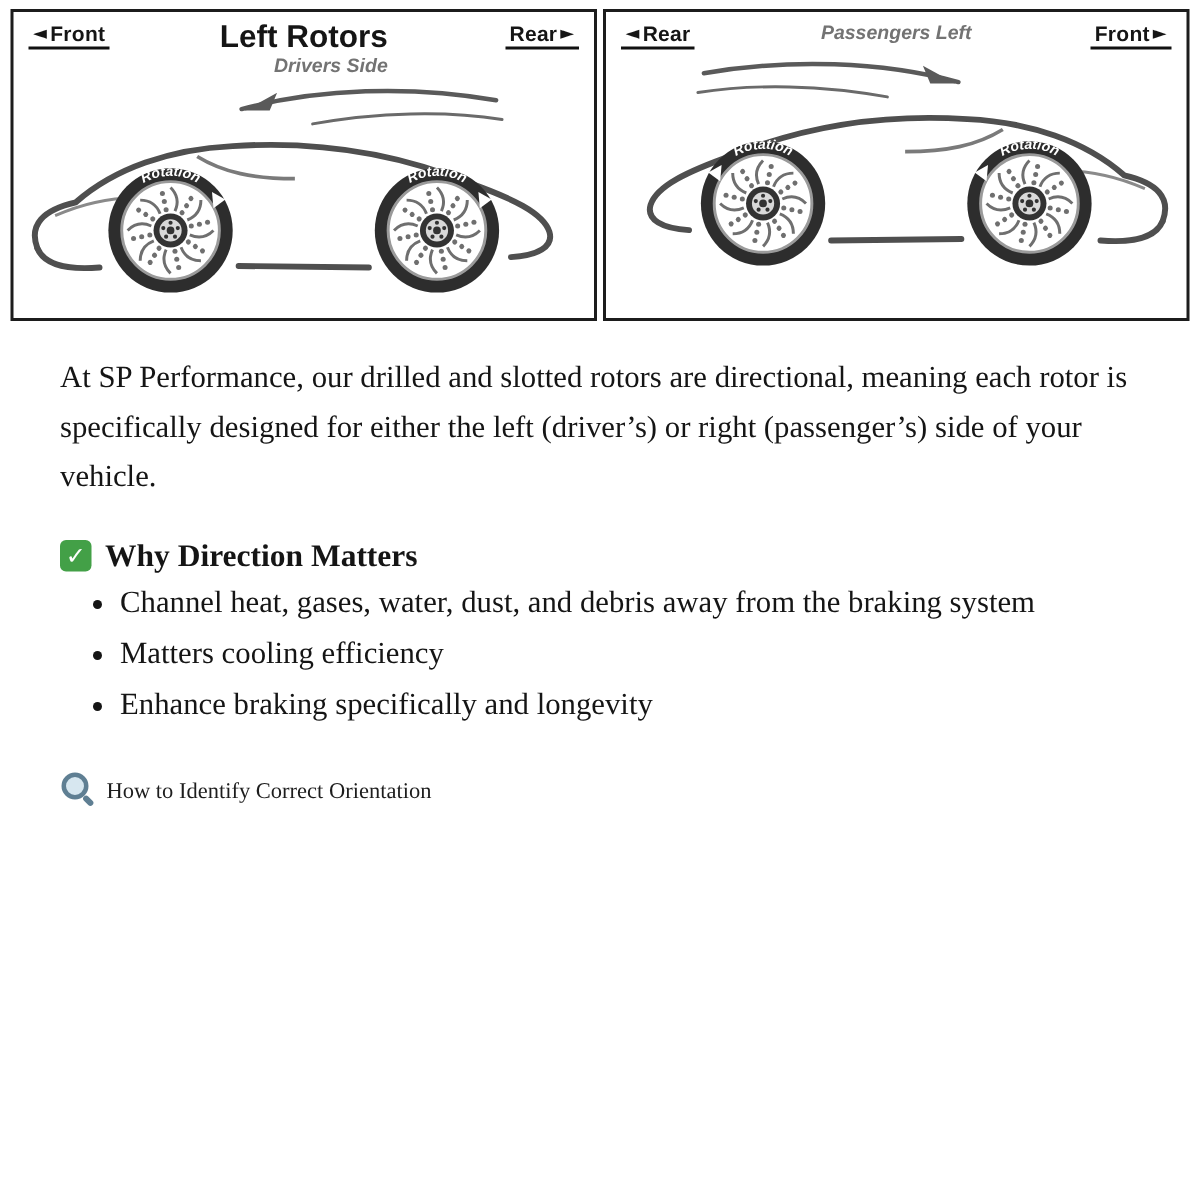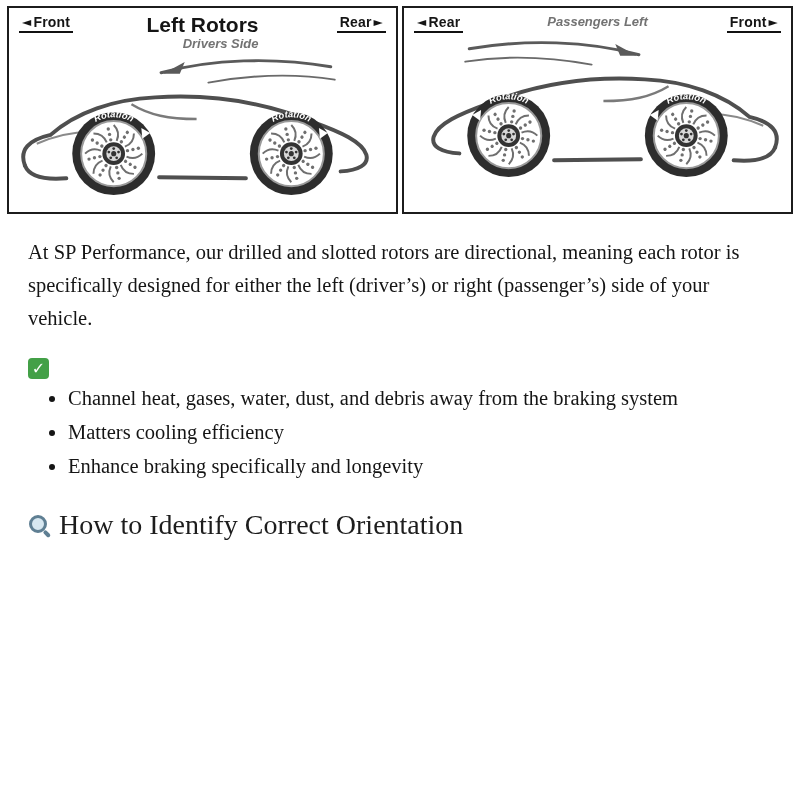--- a/index.html
+++ b/index.html
@@ -27,38 +27,38 @@
     justify-self:start; white-space:nowrap;
   }
   .dir.right { justify-self:end; }
   .tri { font-size:12px; line-height:1; font-family:"DejaVu Sans", sans-serif; }
   .panel-title { text-align:right; }
   .title-main { display:block; font-size:21px; font-weight:bold; line-height:1.05; }
   .title-sub  { display:block; font-size:13px; font-weight:bold; font-style:italic; color:#737373; }
   .car-svg { display:block; width:100%; height:148px; margin-top:2px; }
 
   
-  .article { padding:16px 26px 10px 28px; }
+  .article { padding:16px 26px 10px 40px; }
   .intro { font-size:20.5px; line-height:1.6; margin:6px 0 0 0; }
   .h-check {
     font-size:21px; font-weight:bold; margin:24px 0 0 0;
     display:flex; align-items:center;
   }
   .check-icon {
     display:inline-block; width:21px; height:21px; margin-right:9px;
     background:#43a047; border-radius:4px; color:#fff;
     font-size:16px; font-weight:bold; line-height:21px; text-align:center;
     font-family:"DejaVu Sans", sans-serif; flex:0 0 auto;
   }
   .lead { font-size:20.5px; margin:22px 0 0 0; }
   ul.bullets { margin:4px 0 0 16px; padding-left:24px; }
   ul.bullets li { font-size:20.5px; line-height:1.55; margin:2px 0; }
   .h-mag {
-    font-size:28px; font-weight:normal; margin:26px 0 0 0; color:#1d1d1d;
-    display:flex; align-items:center;
+    font-size:15px; font-weight:normal; margin:26px 0 0 0; color:#1d1d1d;
+    display:flex; align-items:flex-end;
   }
   .mag-icon { position:relative; display:inline-block; width:24px; height:24px; margin-right:7px; flex:0 0 auto; }
   .mag-icon::before {
     content:""; position:absolute; left:1px; top:2px; width:12px; height:12px;
     border:3px solid #5f7f93; border-radius:50%; background:#d7e7f0;
   }
   .mag-icon::after {
     content:""; position:absolute; left:16px; top:16px; width:8px; height:4px;
     background:#5f7f93; border-radius:2px; transform:rotate(45deg); transform-origin:left center;
   }
@@ -176,20 +176,21 @@
     </svg>
   </div>
 </div>
 
 <div class="article">
 
   <p class="intro">At SP Performance, our drilled and slotted rotors are directional, meaning each rotor is specifically designed for either the left (driver’s) or right (passenger’s) side of your vehicle.</p>
 
   <h2 class="h-check">
     <span class="check-icon">✓</span>
+    <span>Why Direction Matters</span>
   </h2>
 
 
   <ul class="bullets">
     <li>Channel heat, gases, water, dust, and debris away from the braking system</li>
     <li>Matters cooling efficiency</li>
     <li>Enhance braking specifically and longevity</li>
   </ul>
 
   <h3 class="h-mag">

